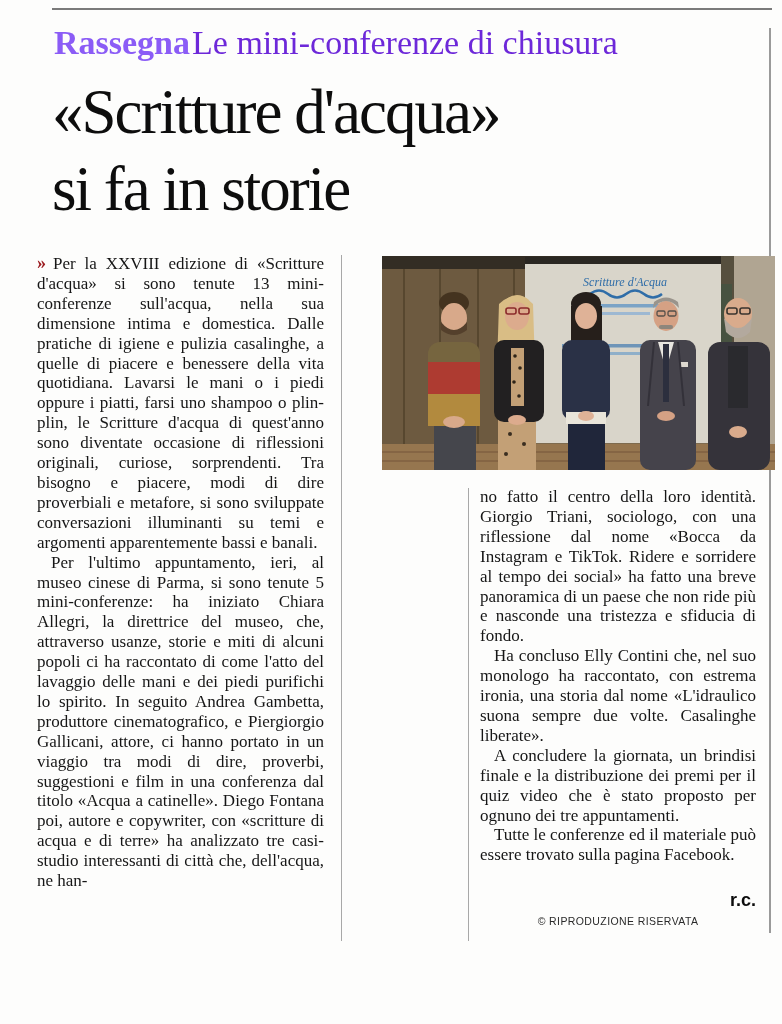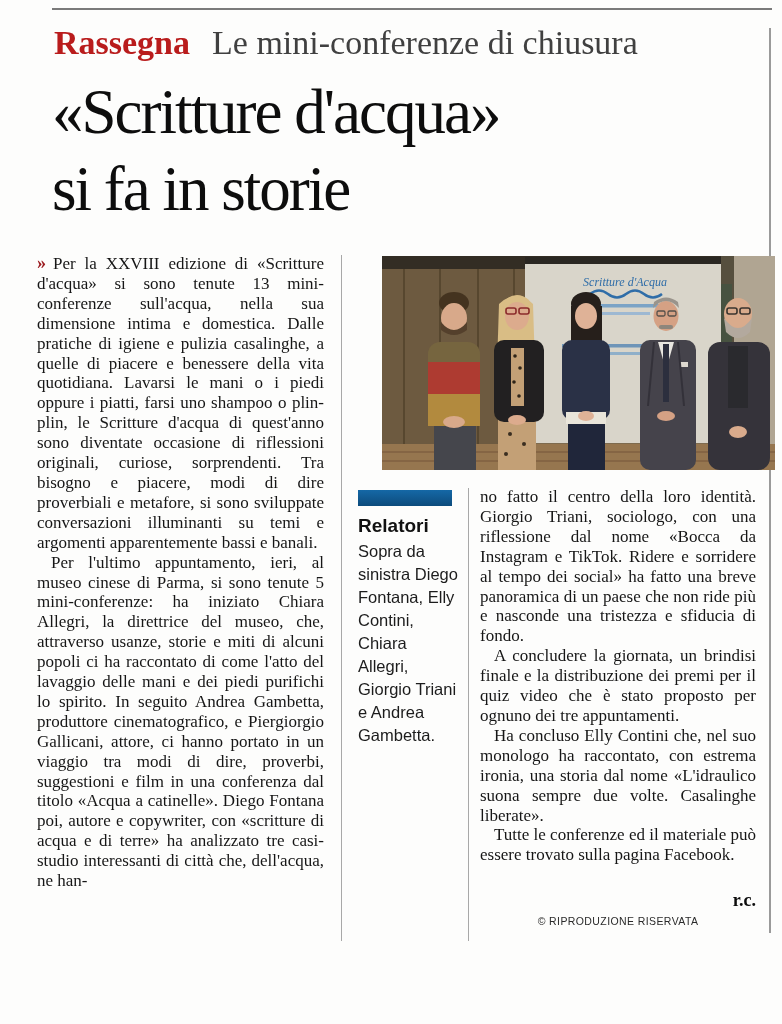--- a/index.html
+++ b/index.html
@@ -8,22 +8,22 @@
     position:relative; width:782px; height:1024px;
     background:#fdfdfc; overflow:hidden;
     font-family:"Liberation Serif", serif; color:#161616;
   }
   .top-rule { position:absolute; left:52px; top:8px; width:720px; height:2px; background:#7a7a7a; }
   .right-rule { position:absolute; left:769px; top:28px; width:2px; height:905px; background:#9a9a9a; }
   .col-rule-left { position:absolute; left:341px; top:255px; width:1px; height:686px; background:#a8a8a8; }
   .col-rule-right { position:absolute; left:468px; top:488px; width:1px; height:453px; background:#a8a8a8; }
 
   .kicker { position:absolute; left:54px; top:22px; font-size:34px; line-height:42px; font-weight:bold; white-space:nowrap; }
-  .kicker .kicker-label { color:#b91c1c; font-weight:bold; }
-  .kicker .kicker-text { color:#404040; font-weight:normal; margin-left:22px; }
+  .kicker .kicker-label { color:#8b5cf6; font-weight:bold; }
+  .kicker .kicker-text { color:#6d28d9; font-weight:normal; margin-left:2px; }
 
   .headline { position:absolute; left:52px; top:74px; width:700px;
     font-size:63px; line-height:77px; font-weight:normal; letter-spacing:-2px; color:#0d0d0d; }
 
   .col-left { position:absolute; left:37px; top:254px; width:287px; height:696px;
     font-size:17px; line-height:19.9px; text-align:justify; overflow:hidden; }
   .col-left p + p { text-indent:14px; }
   .marker { color:#9b1b1f; font-weight:bold; font-size:18px; padding-right:7px; }
 
   .photo-wrap { position:absolute; left:352px; top:256px; width:393px; height:214px;margin-left:30px; }
@@ -32,21 +32,21 @@
   .caption { position:absolute; left:358px; top:490px; width:102px; font-family:"Liberation Sans", sans-serif; }
   .cap-bar { width:94px; height:16px; background:linear-gradient(#1568a6,#0d4b7c); }
   .cap-title { margin-top:9px; font-size:19px; font-weight:bold; color:#111; }
   .cap-text { margin-top:3px; font-size:16.5px; line-height:23px; color:#1c1c1c; }
 
   .col-right { position:absolute; left:480px; top:487px; width:276px; height:460px;
     font-size:17px; line-height:19.9px; text-align:justify; overflow:hidden; }
   .col-right p + p { text-indent:14px; }
 
   .byline { position:absolute; left:480px; top:890px; width:276px; text-align:right;
-    font-family:Liberation Serif, serif; font-weight:bold; font-size:18px; color:#0c0c0c; }
+    font-family:Liberation Sans, sans-serif; font-weight:bold; font-size:18px; color:#0c0c0c; }
   .copyright { position:absolute; left:480px; top:915px; width:276px; text-align:center;
     font-family:"Liberation Sans", sans-serif; font-size:10.5px; letter-spacing:0.4px; color:#2a2a2a; }
 </style>
 </head>
 <body>
 
 <div class="page">
 
   <div class="top-rule"></div>
   <div class="right-rule"></div>
@@ -158,29 +158,24 @@
         <rect x="346" y="90" width="20" height="62" fill="#2a2a2e"></rect>
         <ellipse cx="356" cy="176" rx="9" ry="6" fill="#d9ab8c"></ellipse>
         <ellipse cx="356" cy="58" rx="14" ry="16" fill="#d9ab8c"></ellipse>
         <path d="M342 62 q14 20 28 0 l-2 14 q-12 12 -24 0 z" fill="#b3a99e"></path>
         <rect x="345" y="52" width="10" height="6" rx="2" fill="none" stroke="#3a342e" stroke-width="1.6"></rect>
         <rect x="358" y="52" width="10" height="6" rx="2" fill="none" stroke="#3a342e" stroke-width="1.6"></rect>
       </g>
     </svg>
   </div>
 
-  <div class="caption">
-    <div class="cap-bar"></div>
-    <div class="cap-title">Relatori</div>
-    <div class="cap-text">Sopra da sinistra Diego Fontana, Elly Contini, Chiara Allegri, Giorgio Triani e Andrea Gambetta.</div>
-  </div>
 
   <div class="col-right">
     <p>no fatto il centro della loro identità. Giorgio Triani, sociologo, con una riflessione dal nome «Bocca da Instagram e TikTok. Ridere e sorridere al tempo dei social» ha fatto una breve panoramica di un paese che non ride più e nasconde una tristezza e sfiducia di fondo.</p>
+    <p>Ha concluso Elly Contini che, nel suo monologo ha raccontato, con estrema ironia, una storia dal nome «L'idraulico suona sempre due volte. Casalinghe liberate».</p>
     <p>A concludere la giornata, un brindisi finale e la distribuzione dei premi per il quiz video che è stato proposto per ognuno dei tre appuntamenti.</p>
-    <p>Ha concluso Elly Contini che, nel suo monologo ha raccontato, con estrema ironia, una storia dal nome «L'idraulico suona sempre due volte. Casalinghe liberate».</p>
     <p>Tutte le conferenze ed il materiale può essere trovato sulla pagina Facebook.</p>
   </div>
 
   <div class="byline">r.c.</div>
   <div class="copyright">© RIPRODUZIONE RISERVATA</div>
 
 </div>
 
 </body></html>

